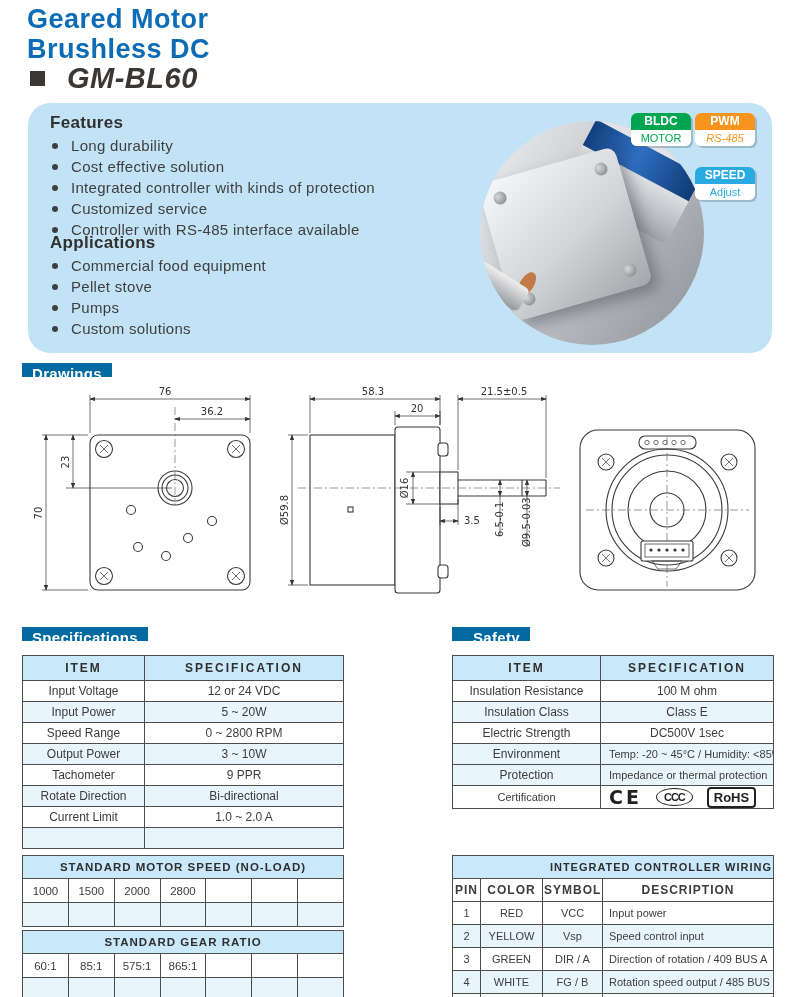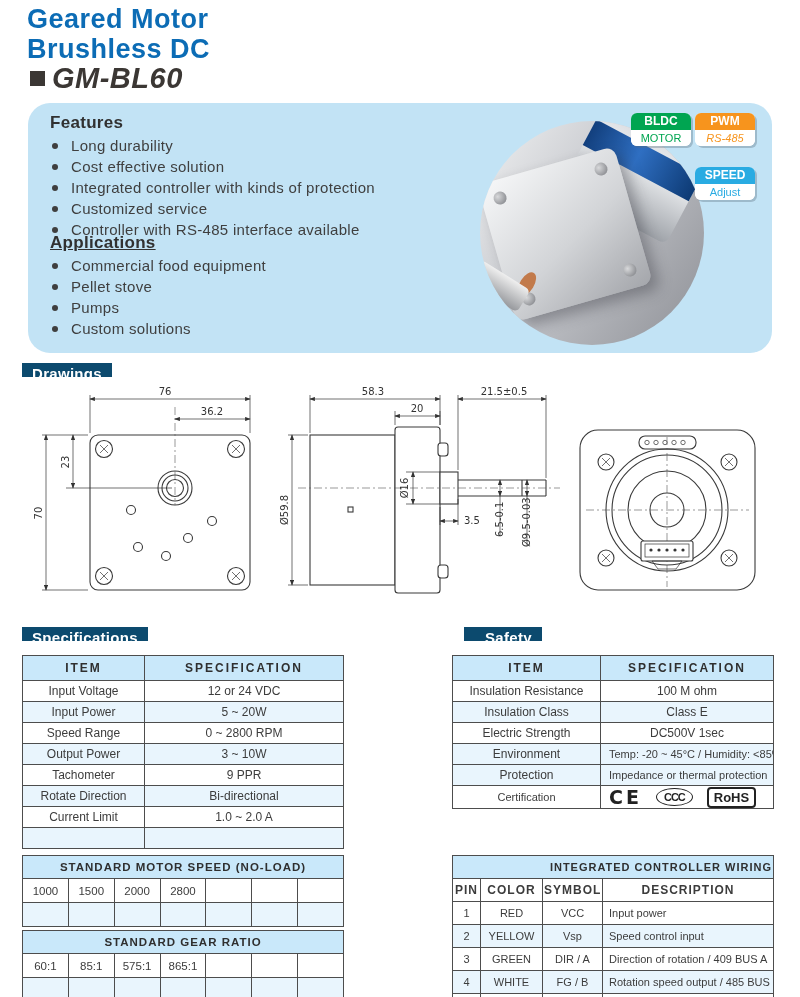--- a/index.html
+++ b/index.html
@@ -2,21 +2,21 @@
 <html><head>
 <meta charset="utf-8">
 <style>
   html,body{margin:0;padding:0;background:#fff;}
   .page{position:relative;width:800px;height:997px;background:#fff;
         font-family:"Liberation Sans", sans-serif;color:#3c3c3c;overflow:hidden;}
 
   
   .doc-title{position:absolute;left:27px;top:4px;font-size:27px;line-height:30px;
              font-weight:bold;color:#0c6cb5;letter-spacing:0.5px;}
-  .model-row{position:absolute;left:30px;top:62px;display:flex;align-items:center;gap:7px;}
+  .model-row{position:absolute;left:30px;top:62px;display:flex;align-items:center;gap:22px;}
   .model-square{width:15px;height:15px;background:#3b3734;}
   .model-name{font-size:29px;font-weight:bold;font-style:italic;color:#3b3734;letter-spacing:0.5px;}
 
   
   .panel{position:absolute;left:28px;top:103px;width:744px;height:250px;border-radius:22px;
          background:#c2e3f5;}
   .blk-title{position:absolute;left:22px;font-size:17px;font-weight:bold;color:#313131;letter-spacing:0.3px;}
   .blist{position:absolute;left:24px;display:flex;flex-direction:column;gap:4px;}
   .li{display:flex;align-items:center;gap:13px;font-size:15px;color:#3f3f3f;letter-spacing:0.3px;}
   .dot{width:6px;height:6px;border-radius:50%;background:#3f3f3f;flex:0 0 auto;}
@@ -41,21 +41,21 @@
   
   .badge{position:absolute;width:60px;border-radius:6px;overflow:hidden;background:#fff;
          box-shadow:2px 2px 0 rgba(90,110,125,.35);text-align:center;}
   .badge-top{height:17px;line-height:17px;font-size:12px;font-weight:bold;color:#fff;}
   .badge-bottom{height:16px;line-height:16px;font-size:11px;font-weight:normal;background:#fff;}
   .bg-green{background:#00a551;} .tx-green{color:#00a551;}
   .bg-orange{background:#f7941d;} .tx-orange{color:#f7941d;font-style:italic;}
   .bg-blue{background:#29abe2;} .tx-blue{color:#29abe2;}
 
   
-  .sec-label{position:absolute;height:14px;line-height:22px;padding:0 10px;background:#0c4a6e;
+  .sec-label{position:absolute;height:14px;line-height:22px;padding:0 10px;background:#0369a1;
              color:#fff;font-size:15px;font-weight:bold;letter-spacing:0.3px;}
 
   
   .drawings{position:absolute;left:0;top:385px;}
   .drawings text{font-family:"DejaVu Sans", sans-serif;font-size:10px;fill:#333;}
   .ln{stroke:#3a3a3a;stroke-width:1.1;fill:none;}
   .fillw{fill:#fff;}
   .dim{stroke:#333;stroke-width:0.7;fill:none;}
   .cl{stroke:#555;stroke-width:0.6;fill:none;stroke-dasharray:8 3 2 3;}
 
@@ -115,21 +115,21 @@
         </div>
       <div class="li">
           <span class="dot"></span>
           <span>Customized service</span>
         </div>
       <div class="li">
           <span class="dot"></span>
           <span>Controller with RS-485 interface available</span>
         </div>
     </div>
-    <div class="blk-title" style="top:130px;text-decoration:underline;">Applications</div>
+    <div class="blk-title" style="top:130px;">Applications</div>
     <div class="blist" style="top:154px;">
       <div class="li">
           <span class="dot"></span>
           <span>Commercial food equipment</span>
         </div>
       <div class="li">
           <span class="dot"></span>
           <span>Pellet stove</span>
         </div>
       <div class="li">
@@ -352,21 +352,21 @@
           <td>Current Limit</td>
           <td>1.0 ~ 2.0 A</td>
         </tr>
     <tr class="tint">
           <td></td>
           <td></td>
         </tr>
   </tbody>
     </table>
 
-  <div class="sec-label" style="left:464px;top:627px;padding-left:21px;">Safety</div>
+  <div class="sec-label" style="left:452px;top:627px;padding-left:21px;">Safety</div>
   <table class="kv-table" style="left:452px;top:655px;">
     <colgroup>
         <col style="width:148px">
         <col>
       </colgroup>
     <tbody>
         <tr>
       <th>ITEM</th>
       <th>SPECIFICATION</th>
     </tr>

